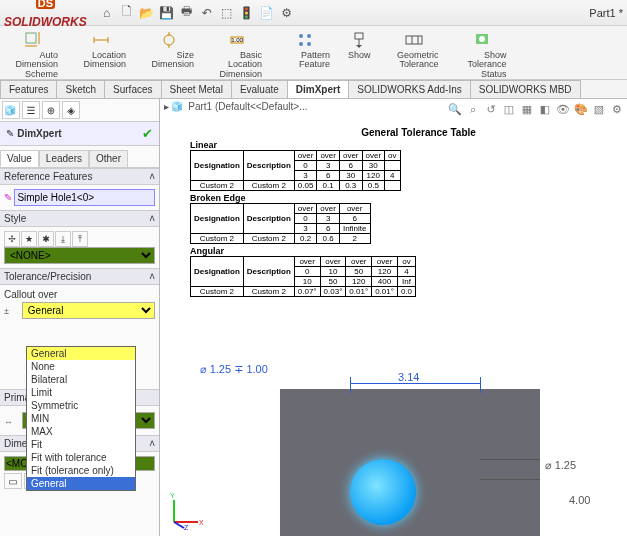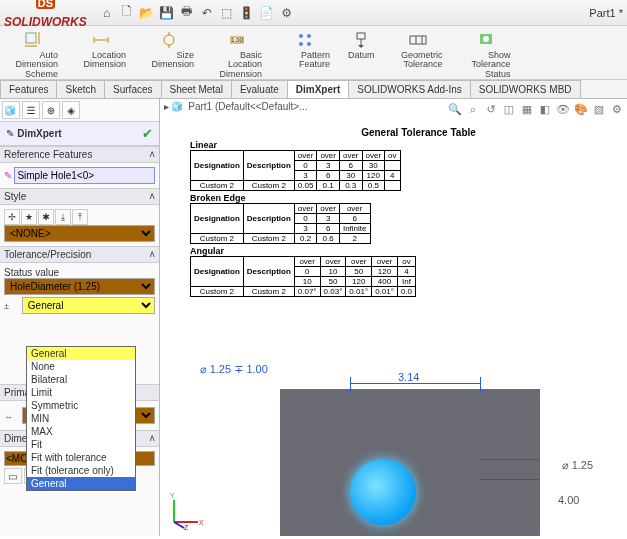--- a/index.html
+++ b/index.html
@@ -36,21 +36,21 @@
   .phead .ok { color:#2a2; font-size:13px; cursor:pointer;}
   .subtabs { display:flex; border-bottom:1px solid #ccc; margin-top:4px;}
   .subtabs .st { padding:2px 6px; border:1px solid #ccc; border-bottom:none; background:#eee; cursor:pointer;}
   .subtabs .st.active { background:#fff; border-bottom:1px solid #fff;}
   .section-h { display:flex; justify-content:space-between; background:#e8e8f0; padding:2px 4px; border-top:1px solid #ccc; border-bottom:1px solid #ccc; cursor:pointer;}
   .section-b { padding:4px; }
   .ref-field { display:flex; align-items:center; gap:2px;}
   .ref-field input { flex:1; border:1px solid #88f; background:#e8e8ff; font-size:10px; padding:2px;}
   .style-icons { display:flex; gap:1px; }
   .style-icons .si { width:16px; height:16px; border:1px solid #ccc; display:flex; align-items:center; justify-content:center; font-size:9px; cursor:pointer;}
-  .sel { width:100%; font-size:10px; border:1px solid #aaa; background:#a16207; padding:1px;}
+  .sel { width:100%; font-size:10px; border:1px solid #aaa; background:#4d7c0f; padding:1px;}
   .tolrow { display:flex; align-items:center; gap:2px; margin:2px 0;}
   .tolrow .ic { width:18px; font-size:9px; color:#666;}
   
   
   .ddlist { position:absolute; left:26px; top:346px; width:110px; background:#fff; border:1px solid #666; font-size:10px; z-index:50;}
   .ddlist .opt { padding:1px 4px; cursor:pointer;}
   .ddlist .opt.cur { background:#ffff60;}
   .ddlist .opt.hl { background:#3a6fd8; color:#fff;}
   
   
@@ -137,21 +137,21 @@
         <circle cx="14" cy="14" r="2" fill="#58c"></circle>
       </svg>
     <div class="lbl">Pattern Feature</div>
   </div>
   <div class="rgroup">
     <svg viewBox="0 0 20 20">
         <rect x="6" y="3" width="8" height="6" fill="none" stroke="#555"></rect>
         <path d="M10 9v6" stroke="#555"></path>
         <path d="M7 15l3 3 3-3z" fill="#555"></path>
       </svg>
-    <div class="lbl">Datum</div>
+    <div class="lbl">Show</div>
   </div>
   <div class="rgroup">
     <svg viewBox="0 0 20 20">
         <rect x="2" y="6" width="16" height="8" fill="none" stroke="#555"></rect>
         <path d="M8 6v8M14 6v8" stroke="#555"></path>
       </svg>
     <div class="lbl">Geometric Tolerance</div>
   </div>
   <div class="rgroup">
     <svg viewBox="0 0 20 20">
@@ -179,20 +179,25 @@
     <div class="fm-tabs">
       <span class="ic">🧊</span>
       <span class="ic">☰</span>
       <span class="ic">⊕</span>
       <span class="ic">◈</span>
     </div>
     <div class="phead">
       <span>✎ <b>DimXpert</b></span>
       <span class="ok">✔</span>
     </div>
+    <div class="subtabs">
+      <div class="st active">Value</div>
+      <div class="st">Leaders</div>
+      <div class="st">Other</div>
+    </div>
 
     <div class="section-h">
       <span>Reference Features</span>
         <span>˄</span>
     </div>
     <div class="section-b">
       <div class="ref-field">
         <span style="color:#c3c">✎</span>
         <input value="Simple Hole1&lt;0&gt;" style="">
       </div>
@@ -211,22 +216,21 @@
         <span class="si">⤒</span>
       </div>
       <select class="sel"><option>&lt;NONE&gt;</option></select>
     </div>
 
     <div class="section-h">
       <span>Tolerance/Precision</span>
         <span>˄</span>
     </div>
     <div class="section-b">
-      <div>Status value</div>
-      <select class="sel"><option>HoleDiameter (1.25)</option></select>
+      <div>Callout over</div>
       <div class="tolrow">
         <span class="ic">±</span>
         <select class="sel" style="background:#ffff60"><option>General</option></select>
       </div>
       <div style="height:64px"></div>
     </div>
 
     <div class="section-h">
       <span>Primary</span>
     </div>
@@ -376,25 +380,25 @@
 
     <div class="partbox">
       <div class="hole"></div>
     </div>
 
     <div class="dimline" style="left:190px; top:284px; width:130px;"></div>
     <div class="extline" style="left:190px; top:278px; height:16px;"></div>
     <div class="extline" style="left:320px; top:278px; height:16px;"></div>
     <div class="dim" style="left:238px; top:272px">3.14</div>
 
-    <div class="dim gray" style="left:402px; top:360px">⌀ 1.25</div>
+    <div class="dim gray" style="left:385px; top:360px">⌀ 1.25</div>
     <div style="position:absolute; left:320px; top:360px; width:60px; border-top:1px solid #555;"></div>
     <div style="position:absolute; left:320px; top:380px; width:60px; border-top:1px solid #555;"></div>
 
-    <div class="dim gray" style="left:398px; top:395px">4.00</div>
+    <div class="dim gray" style="left:409px; top:395px">4.00</div>
 
     <svg class="triad" viewBox="0 0 40 40">
       <line x1="8" y1="32" x2="8" y2="10" stroke="#2c2" stroke-width="2"></line>
         <text x="4" y="8" font-size="7" fill="#2c2">Y</text>
       <line x1="8" y1="32" x2="32" y2="32" stroke="#d22" stroke-width="2"></line>
         <text x="33" y="35" font-size="7" fill="#d22">X</text>
       <line x1="8" y1="32" x2="18" y2="38" stroke="#22d" stroke-width="2"></line>
         <text x="18" y="40" font-size="7" fill="#22d">Z</text>
     </svg>
   </div>

